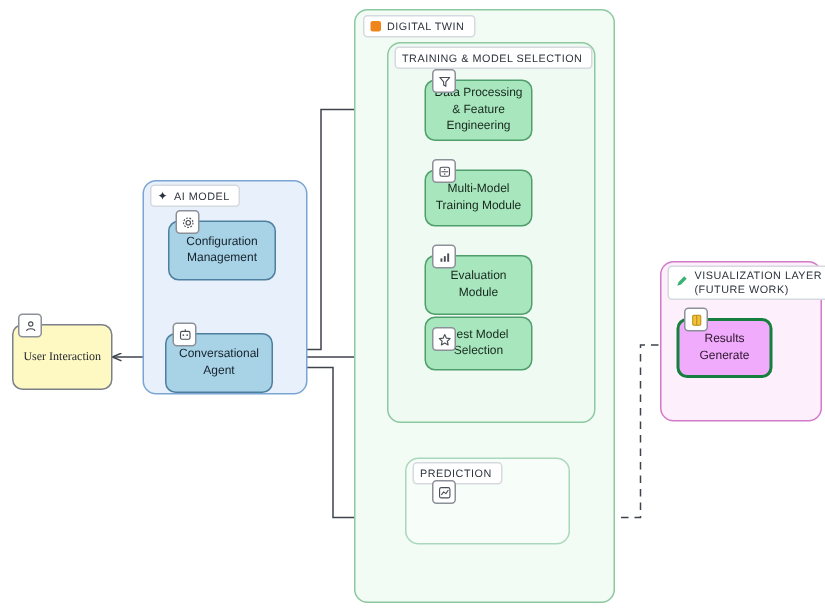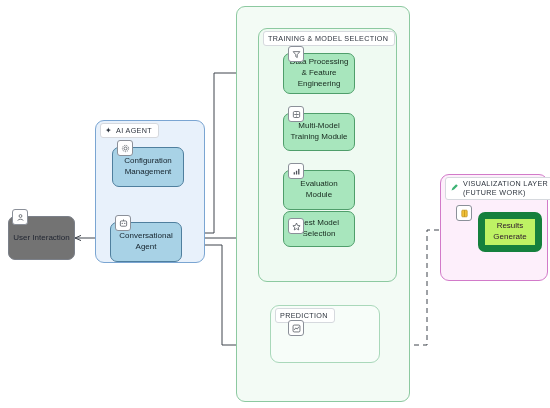--- a/index.html
+++ b/index.html
@@ -58,22 +58,22 @@
   .node{
     border-radius:7px;
     display:flex;align-items:center;justify-content:center;
     text-align:center;
     font-size:8px;
     line-height:1.35;
     padding:2px 3px;
   }
   .n-green{background:#a8e6bd;border:1px solid #4f9e6b;color:#16281d;}
   .n-blue{background:#a8d2e6;border:1px solid #4f7f9e;color:#14222b;}
-  .n-pink{background:#bef264;border:7px solid #15803d;color:#2b142a;margin-left:27px;}
-  .n-white{background:#737373;border:1px solid #7b8089;color:#1f2430;}
+  .n-pink{background:#f0abfc;border:2px solid #15803d;color:#2b142a;}
+  .n-white{background:#fef9c3;border:1px solid #7b8089;color:#1f2430;font-family:Liberation Serif, serif;}
 
   
   .badge{
     position:absolute;
     width:14px;height:14px;
     background:#ffffff;
     border:1px solid #8b9099;
     border-radius:3px;
     display:flex;align-items:center;justify-content:center;
   }
@@ -114,35 +114,39 @@
 
       <line x1="328" y1="261" x2="328" y2="312" marker-end="url(#arrow)"></line>
 
       <path d="M181,245 L222,245 L222,345 L277,345" marker-end="url(#arrow)"></path>
 
       <path d="M369,345 L427,345 L427,230 L448,230" stroke-dasharray="5,4" marker-end="url(#arrow)"></path>
     </g>
   </svg>
 
   <div class="abs group g-digital" style="left:236px;top:6px;width:174px;height:396px;z-index:1;"></div>
+  <div class="glabel" style="left:242px;top:10px;z-index:6;">
+    <span class="sq" style="background:#f0861b;"></span>
+    <span>DIGITAL TWIN</span>
+  </div>
 
   <div class="abs group g-training" style="left:258px;top:28px;width:139px;height:254px;z-index:2;"></div>
   <div class="glabel" style="left:263px;top:31px;z-index:6;">
     <span>TRAINING &amp; MODEL SELECTION</span>
   </div>
 
   <div class="abs group g-prediction" style="left:270px;top:305px;width:110px;height:58px;z-index:2;"></div>
   <div class="glabel" style="left:275px;top:308px;z-index:6;">
     <span>PREDICTION</span>
   </div>
 
   <div class="abs group g-agent" style="left:95px;top:120px;width:110px;height:143px;z-index:2;"></div>
   <div class="glabel" style="left:100px;top:123px;z-index:6;">
     <span style="font-size:8px;line-height:1;color:#2c333d;">✦</span>
-    <span>AI AGENT</span>
+    <span>AI MODEL</span>
   </div>
 
   <div class="abs group g-viz" style="left:440px;top:174px;width:108px;height:107px;z-index:2;"></div>
   <div class="glabel two" style="left:445px;top:177px;z-index:6;align-items:center;">
     <span style="flex:0 0 auto;">
       <svg width="9" height="9" viewBox="0 0 12 12" aria-hidden="true">
         <path d="M2 10 L3.2 6.6 L8.2 1.6 L10.4 3.8 L5.4 8.8 Z" fill="#3bb273"></path>
       </svg>
     </span>
     <span style="display:flex;flex-direction:column;">

